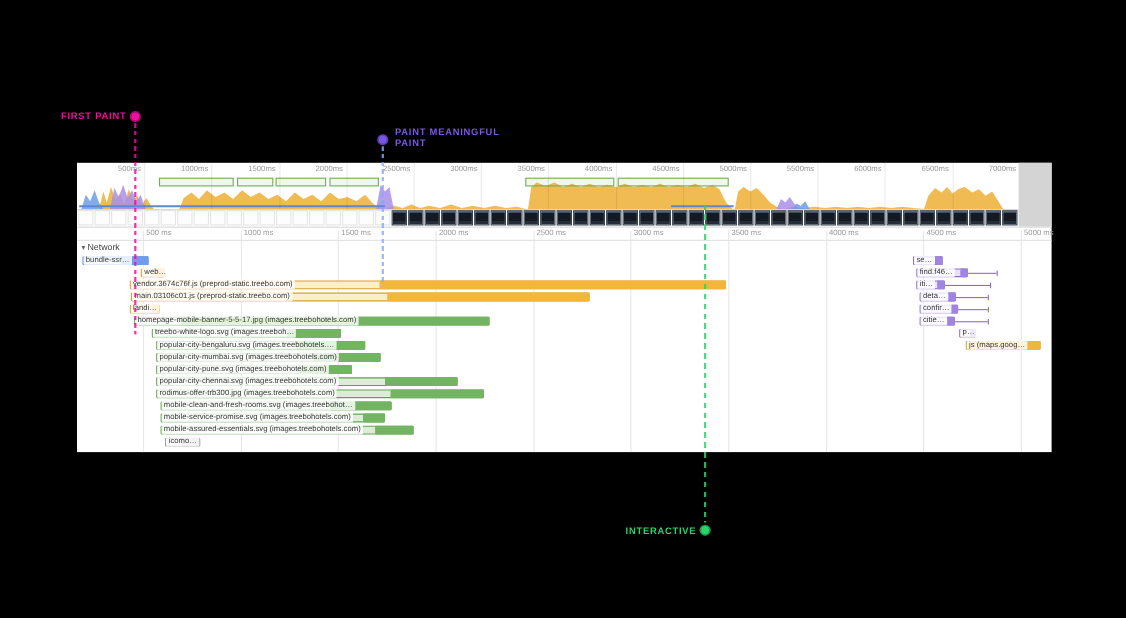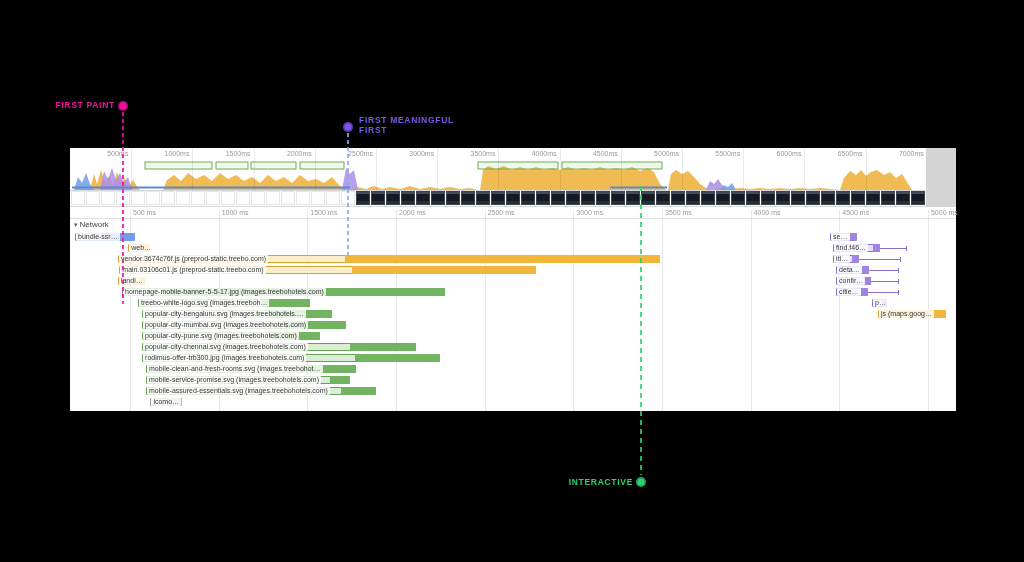--- a/index.html
+++ b/index.html
@@ -66,21 +66,21 @@
   <div id="network-header">
     <span class="tri">▾</span><span>Network</span>
   </div>
 
   <div class="marker-line" id="fp-line" style="left: 121.902px; top: 112px; height: 192px; background: repeating-linear-gradient(rgb(238, 15, 158) 0px, rgb(238, 15, 158) 4px, transparent 4px, transparent 7px);"></div>
   <div class="marker-circle" id="fp-circle" style="left: 117.902px; top: 101px; background: rgb(238, 15, 158);"></div>
   <div class="marker-label" id="fp-label" style="left: -25.0982px; top: 100px; width: 140px; text-align: right; color: rgb(238, 15, 158);">FIRST PAINT</div>
 
   <div class="marker-line" id="fmp-line" style="left: 347.111px; top: 133px; height: 126px; background: repeating-linear-gradient(rgb(136, 169, 244) 0px, rgb(136, 169, 244) 4px, transparent 4px, transparent 7px);"></div>
   <div class="marker-circle" id="fmp-circle" style="left: 343.111px; top: 122px; background: rgb(122, 86, 232);"></div>
-  <div class="marker-label" id="fmp-label" style="left: 359.111px; top: 115px; width: 106px; color: rgb(122, 86, 232);">FIRST MEANINGFUL FIRST</div>
+  <div class="marker-label" id="fmp-label" style="left: 359.111px; top: 115px; width: 106px; color: rgb(122, 86, 232);">PAINT MEANINGFUL PAINT</div>
 
   <div class="marker-line" id="int-line" style="left: 640.06px; top: 186px; height: 289px; background: repeating-linear-gradient(rgb(42, 212, 105) 0px, rgb(42, 212, 105) 5px, transparent 5px, transparent 9px);"></div>
   <div class="marker-circle" id="int-circle" style="left: 636.06px; top: 477px; background: rgb(42, 212, 105);"></div>
   <div class="marker-label" id="int-label" style="left: 493.06px; top: 477px; width: 140px; text-align: right; color: rgb(42, 212, 105);">INTERACTIVE</div>
 
 <div class="tick-line" style="left: 131.2px; top: 148px; height: 42px;"></div>
     <div class="tick-label" style="left: 88.2px; top: 150px; width: 40px; text-align: right;">500ms</div>
     <div class="tick-line" style="left: 192.4px; top: 148px; height: 42px;"></div>
     <div class="tick-label" style="left: 149.4px; top: 150px; width: 40px; text-align: right;">1000ms</div>
     <div class="tick-line" style="left: 253.6px; top: 148px; height: 42px;"></div>

